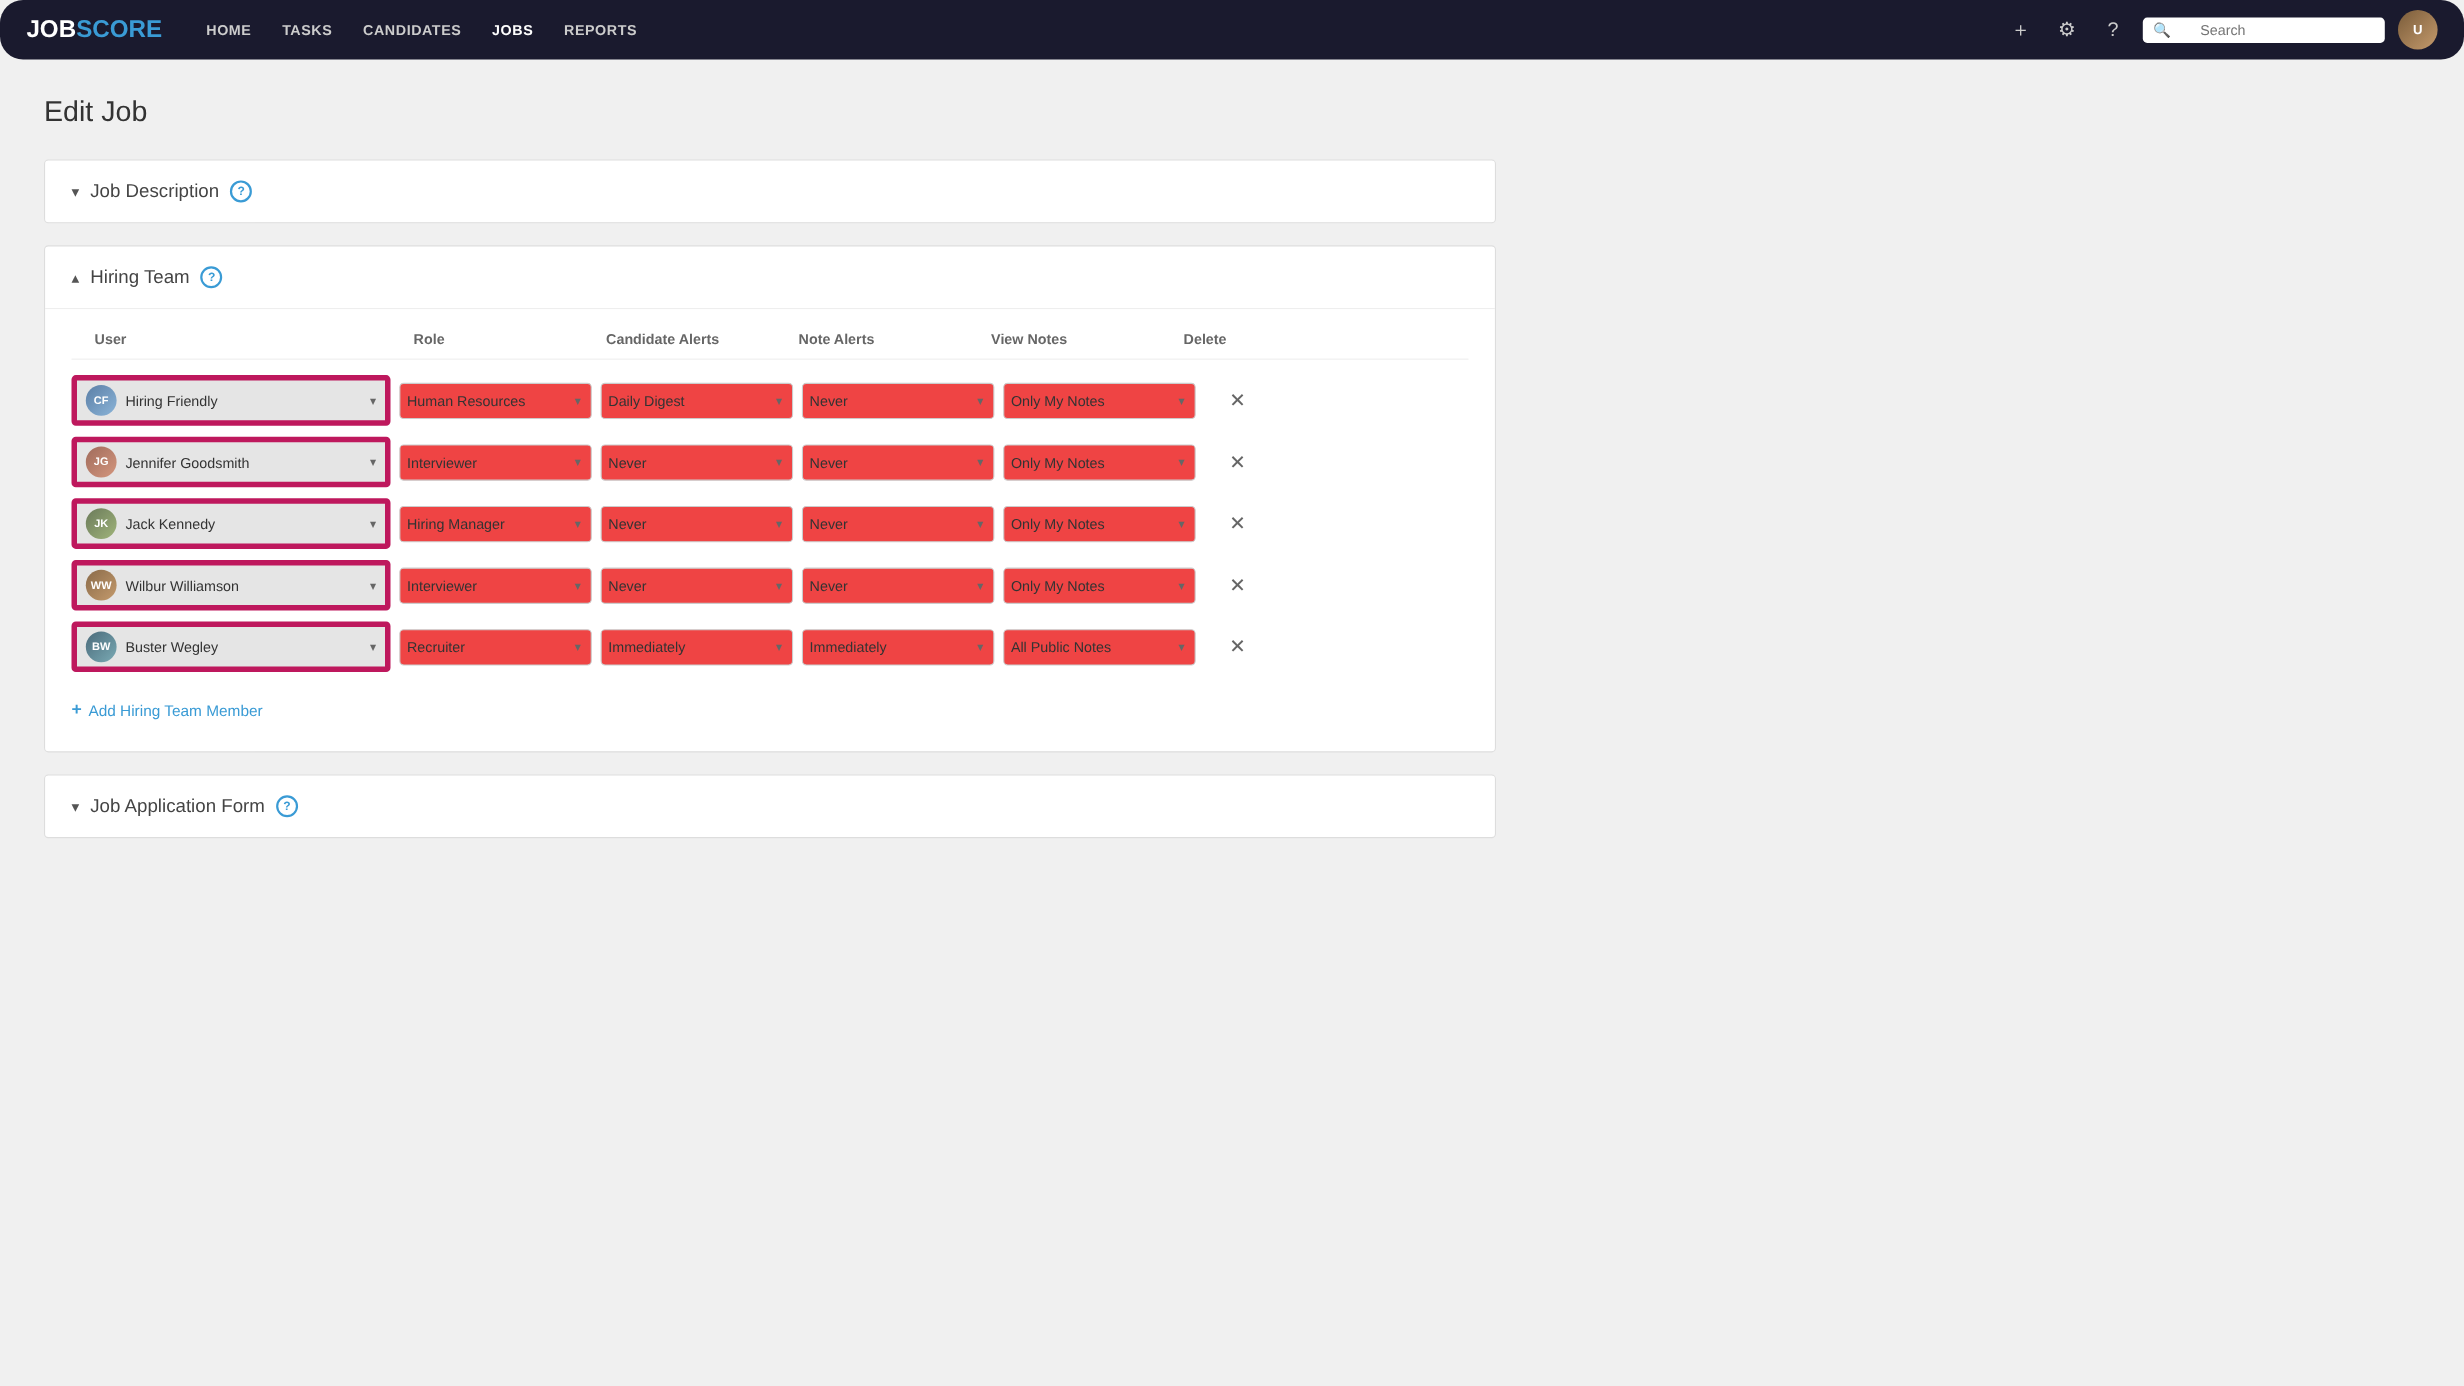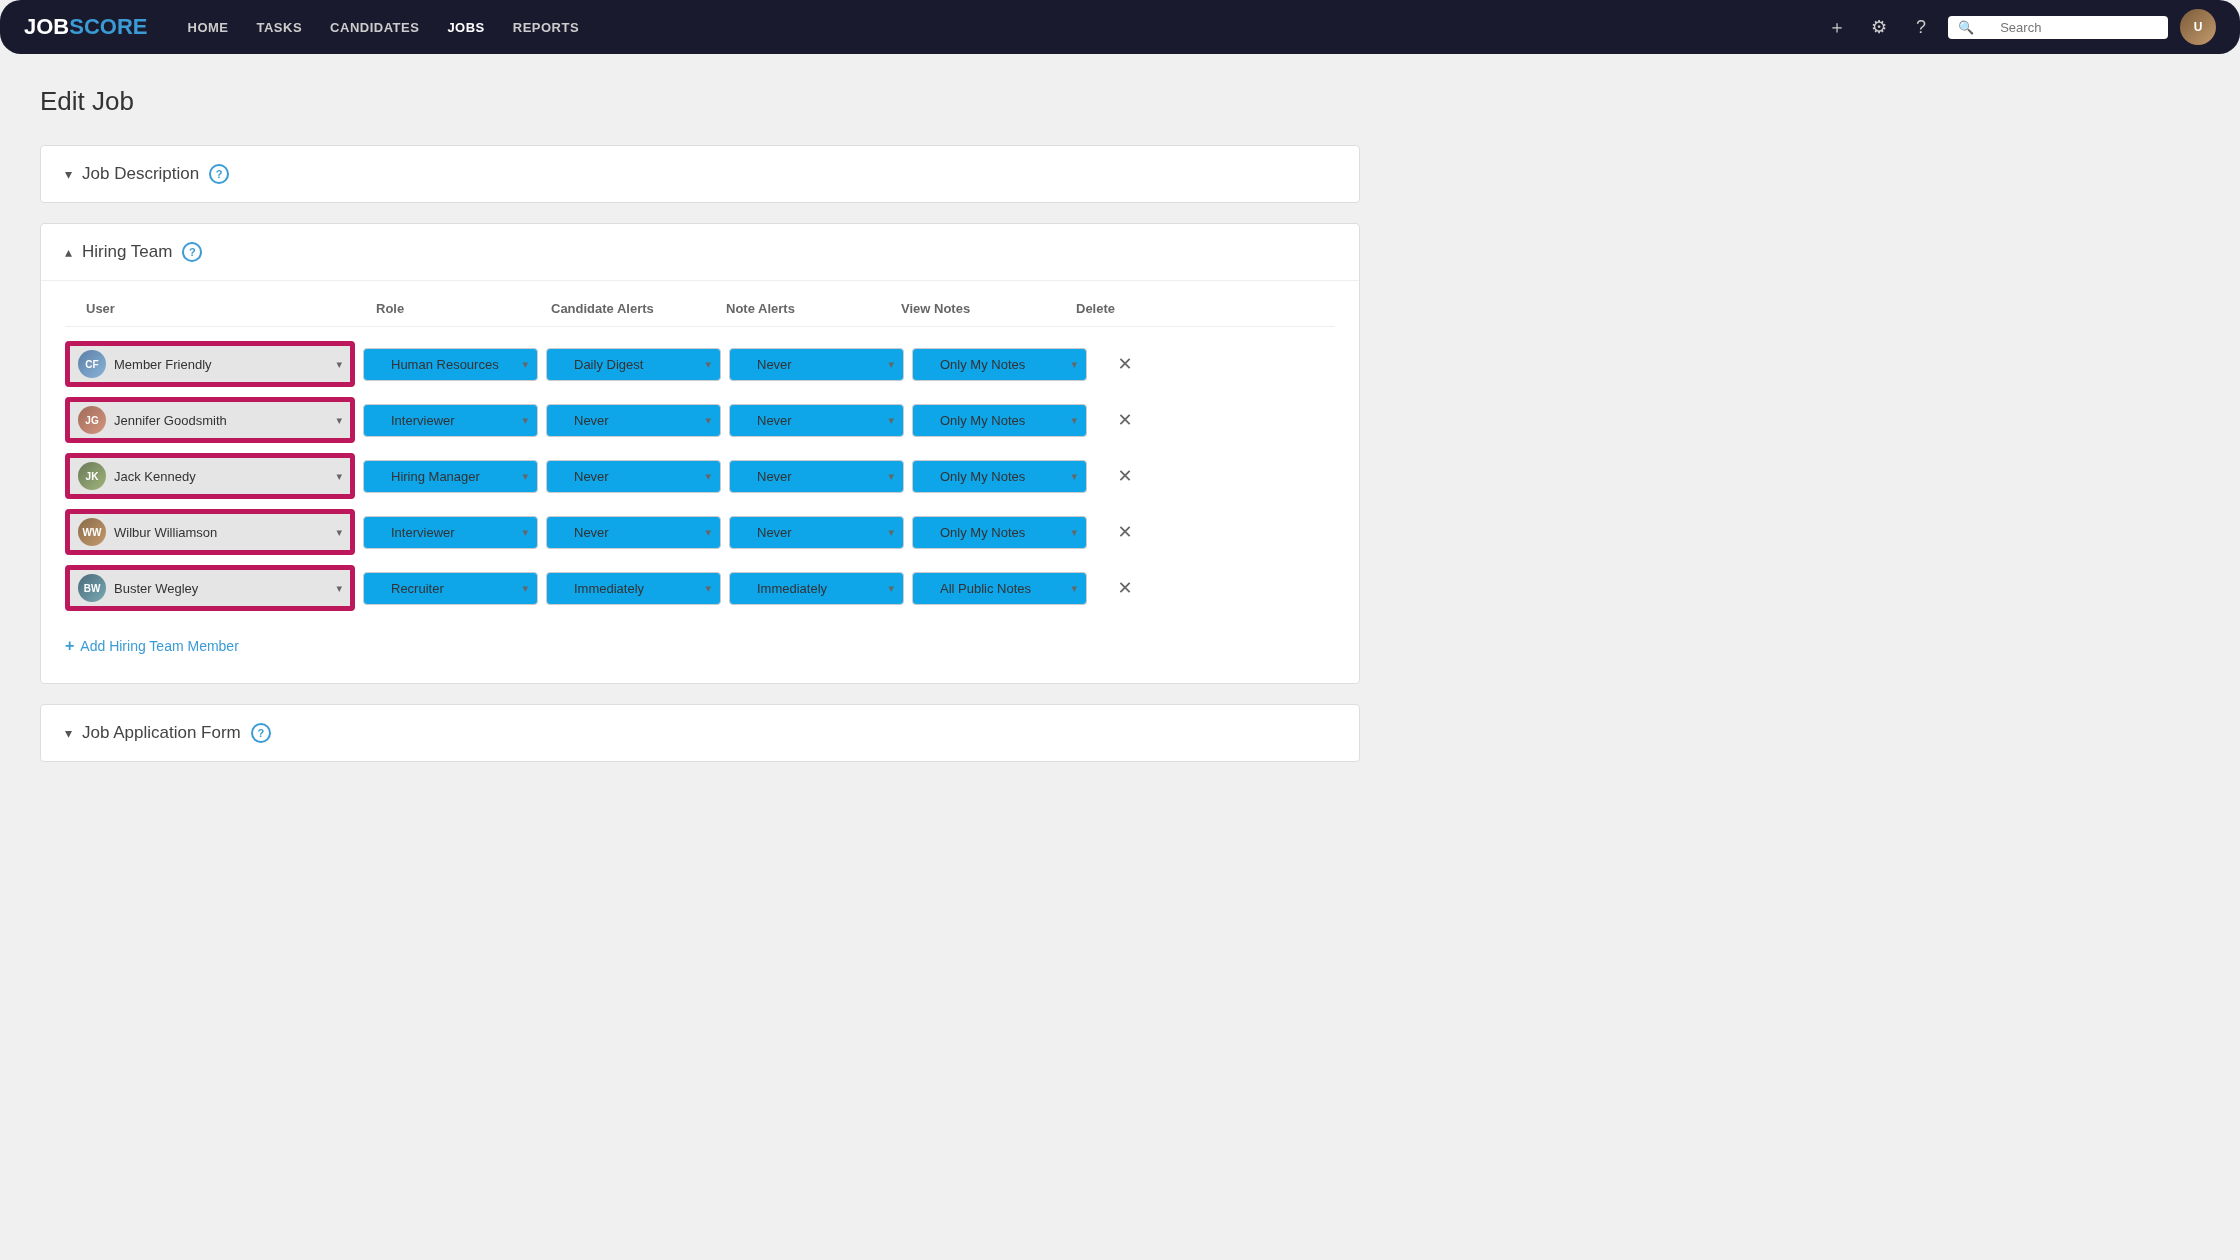--- a/index.html
+++ b/index.html
@@ -146,24 +146,24 @@
     .select-wrap {
       position: relative;
       display: flex;
       align-items: center;
     }
     .team-select {
       appearance: none;
       -webkit-appearance: none;
       border: 1px solid #ccc;
       border-radius: 4px;
-      padding: 8px 32px 8px 27px;
+      padding: 8px 32px 8px 6px;
       font-size: 13px;
       color: #333;
-      background: #0ea5e9;
+      background: #ef4444;
       width: 100%;
       cursor: pointer;
       outline: none;
     }
     .select-arrow {
       position: absolute;
       right: 10px;
       pointer-events: none;
       color: #666;
       font-size: 11px;
@@ -287,21 +287,21 @@
         <div class="th">View Notes</div>
         <div class="th">Delete</div>
       </div>
       <div id="team-rows">
 
       <div class="table-row">
             <div class="user-select-wrap">
       <div class="user-avatar ua-1">
         <span style="font-size:10px;color:#fff;font-weight:600;">CF</span>
       </div>
-      <span class="user-name">Member Friendly</span>
+      <span class="user-name">Hiring Friendly</span>
       <span class="user-chevron">▾</span>
     </div>
             <div class="select-wrap">
       <select class="team-select"><option selected="">Human Resources</option><option>Interviewer</option><option>Hiring Manager</option><option>Recruiter</option><option>Coordinator</option></select>
               <span class="select-arrow">▾</span>
             </div>
             <div class="select-wrap">
       <select class="team-select"><option>Never</option><option>Immediately</option><option selected="">Daily Digest</option><option>Weekly Digest</option></select>
               <span class="select-arrow">▾</span>
             </div>

